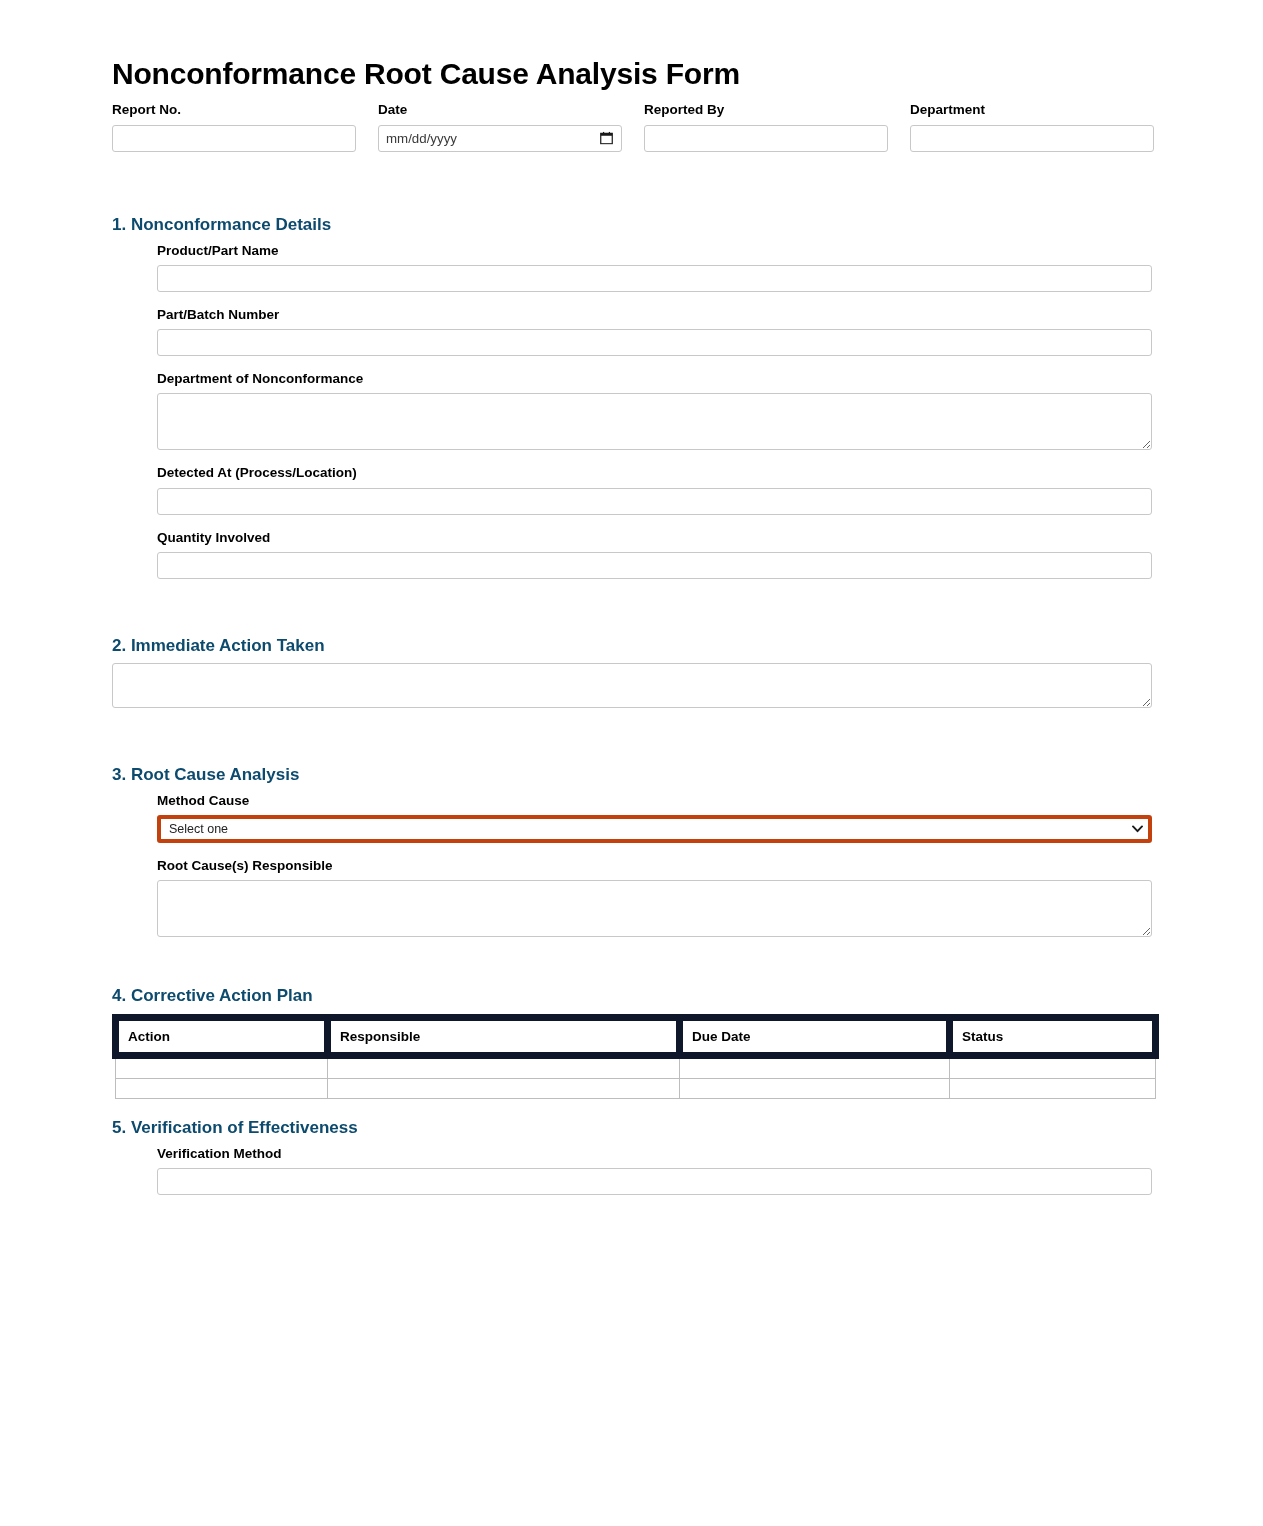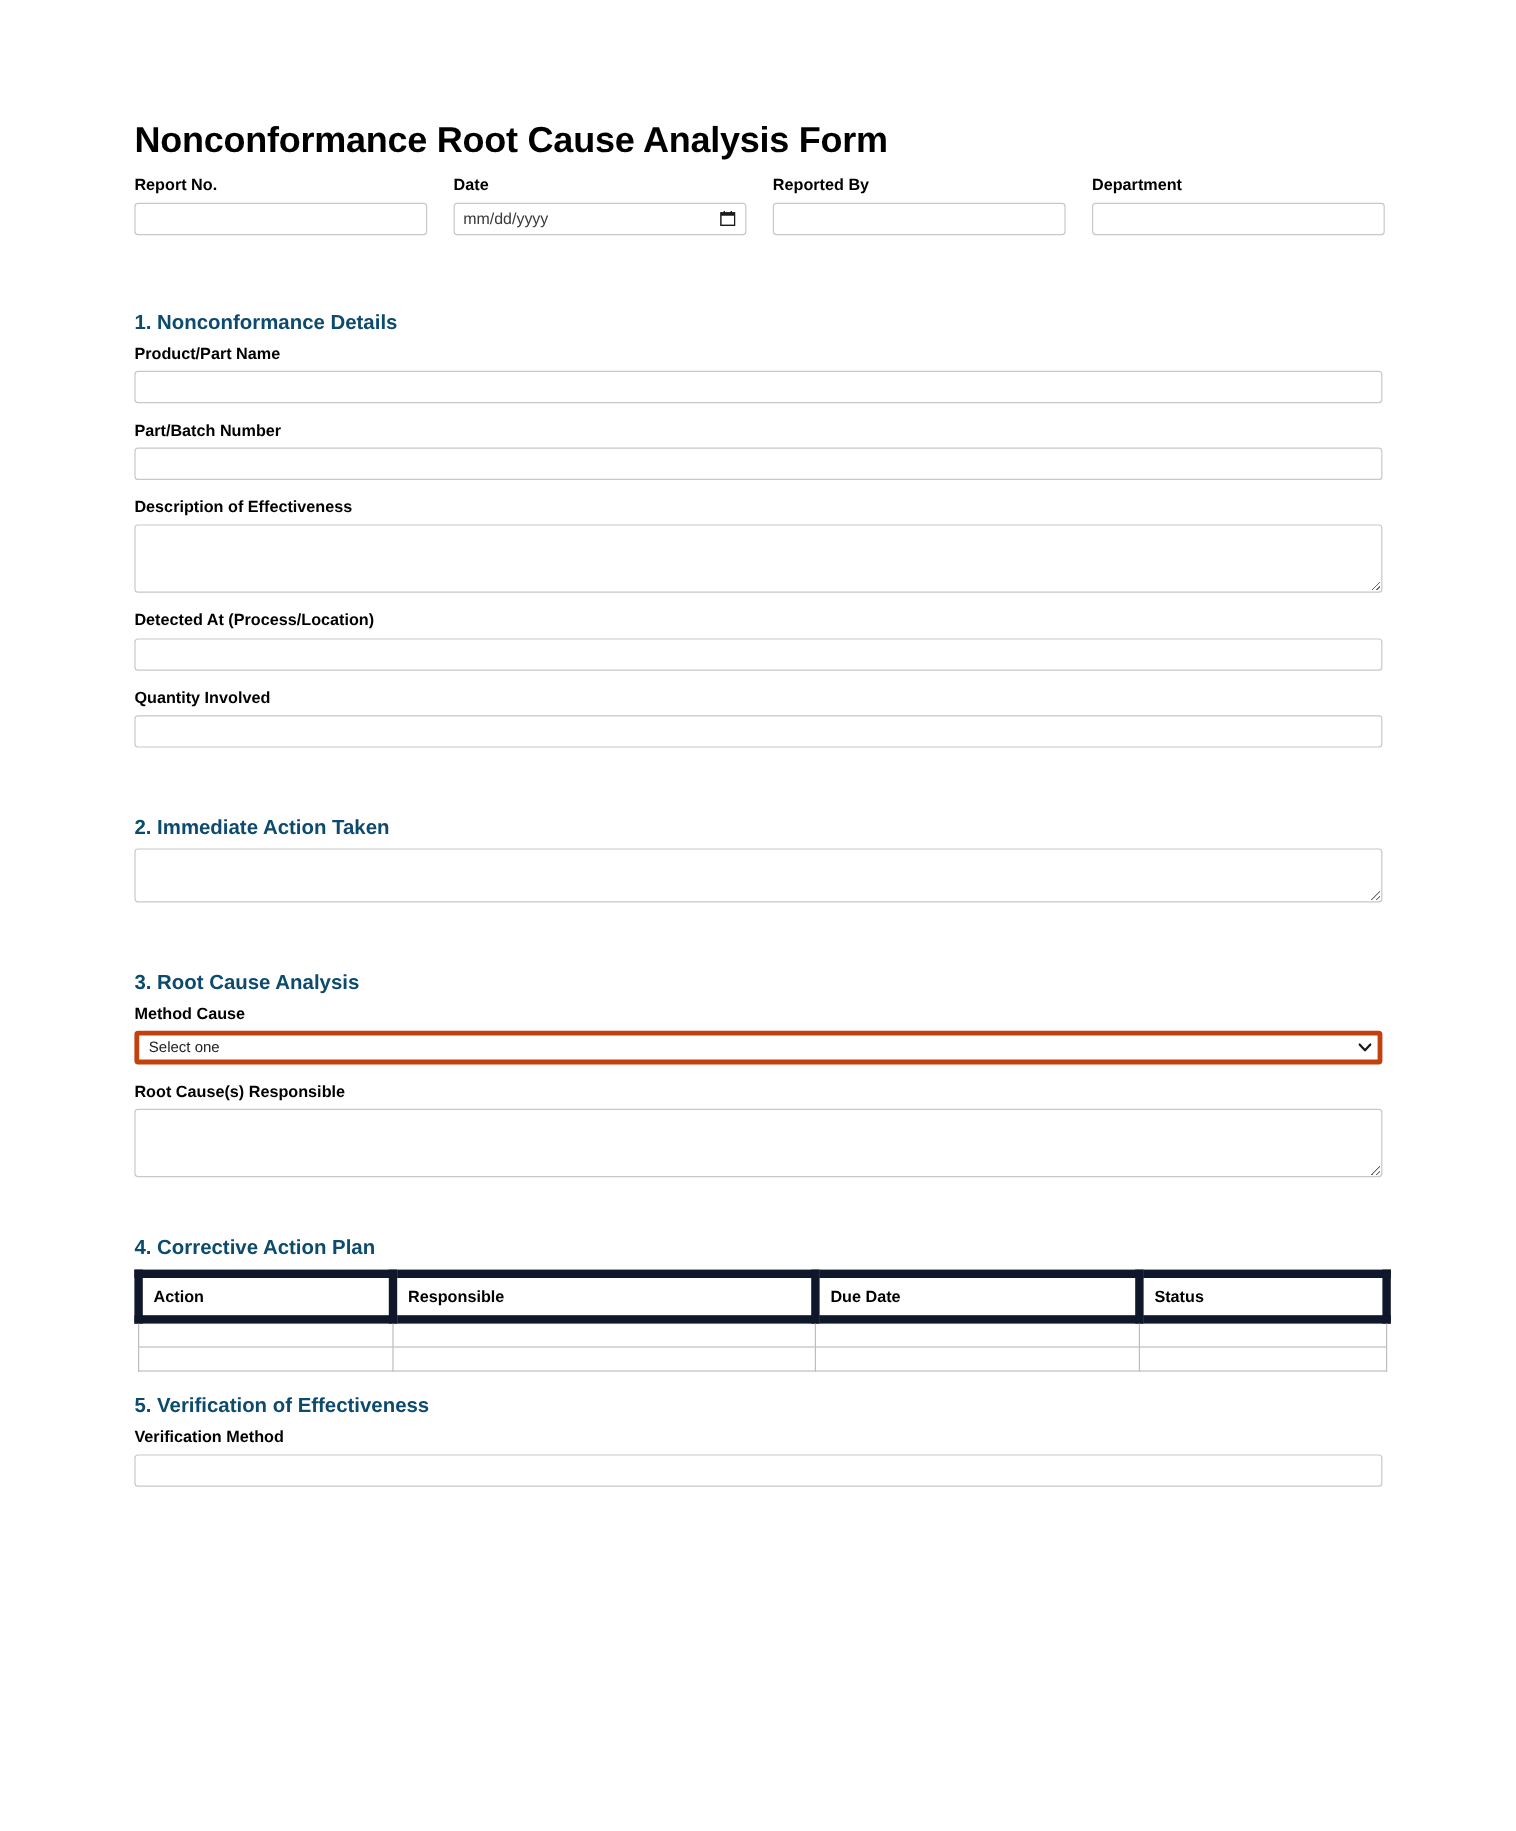--- a/index.html
+++ b/index.html
@@ -11,21 +11,21 @@
     width: 1263px;
     min-height: 1526px;
     font-family: "Liberation Sans", sans-serif;
     color: #000000;
     -webkit-font-smoothing: none;
   }
   .page {
     width: 1263px;
     min-height: 1526px;
     box-sizing: border-box;
-    padding: 100px 112px 0 112px;
+    padding: 56px 112px 0 112px;
     background: #ffffff;
   }
   .form-wrap {
     width: 1040px;
   }
 
   h1.form-title {
     font-size: 30px;
     line-height: 1.18;
     font-weight: bold;
@@ -101,21 +101,21 @@
     font-size: 17px;
     font-weight: bold;
     line-height: 1.3;
     margin: 0 0 6px 0;
     color: #0c4a6e;
   }
   .section-gap-lg { height: 56px; }
   .section-gap-md { height: 48px; }
   .section-gap-sm { height: 18px; }
 
-  .field-block { margin-bottom: 14px; }
+  .field-block { margin-bottom: 14px; margin-left: 45px; }
   .field-block:last-child { margin-bottom: 0; }
 
   textarea.area-input {
     display: block;
     box-sizing: border-box;
     width: 100%;
     padding: 4px 6px;
     font-family: "Liberation Sans", sans-serif;
     font-size: 13.3px;
     color: #000;
@@ -241,21 +241,21 @@
         <span class="field-label">Product/Part Name</span>
         <input class="text-input" type="text" placeholder="" style="">
       </div>
 
       <div class="field-block">
         <span class="field-label">Part/Batch Number</span>
         <input class="text-input" type="text" placeholder="" style="">
       </div>
 
       <div class="field-block">
-        <span class="field-label">Description of Effectiveness</span>
+        <span class="field-label">Department of Nonconformance</span>
         <textarea class="area-input area-tall" placeholder="" style=""></textarea>
       </div>
 
       <div class="field-block">
         <span class="field-label">Detected At (Process/Location)</span>
         <input class="text-input" type="text" placeholder="" style="">
       </div>
 
       <div class="field-block">
         <span class="field-label">Quantity Involved</span>

